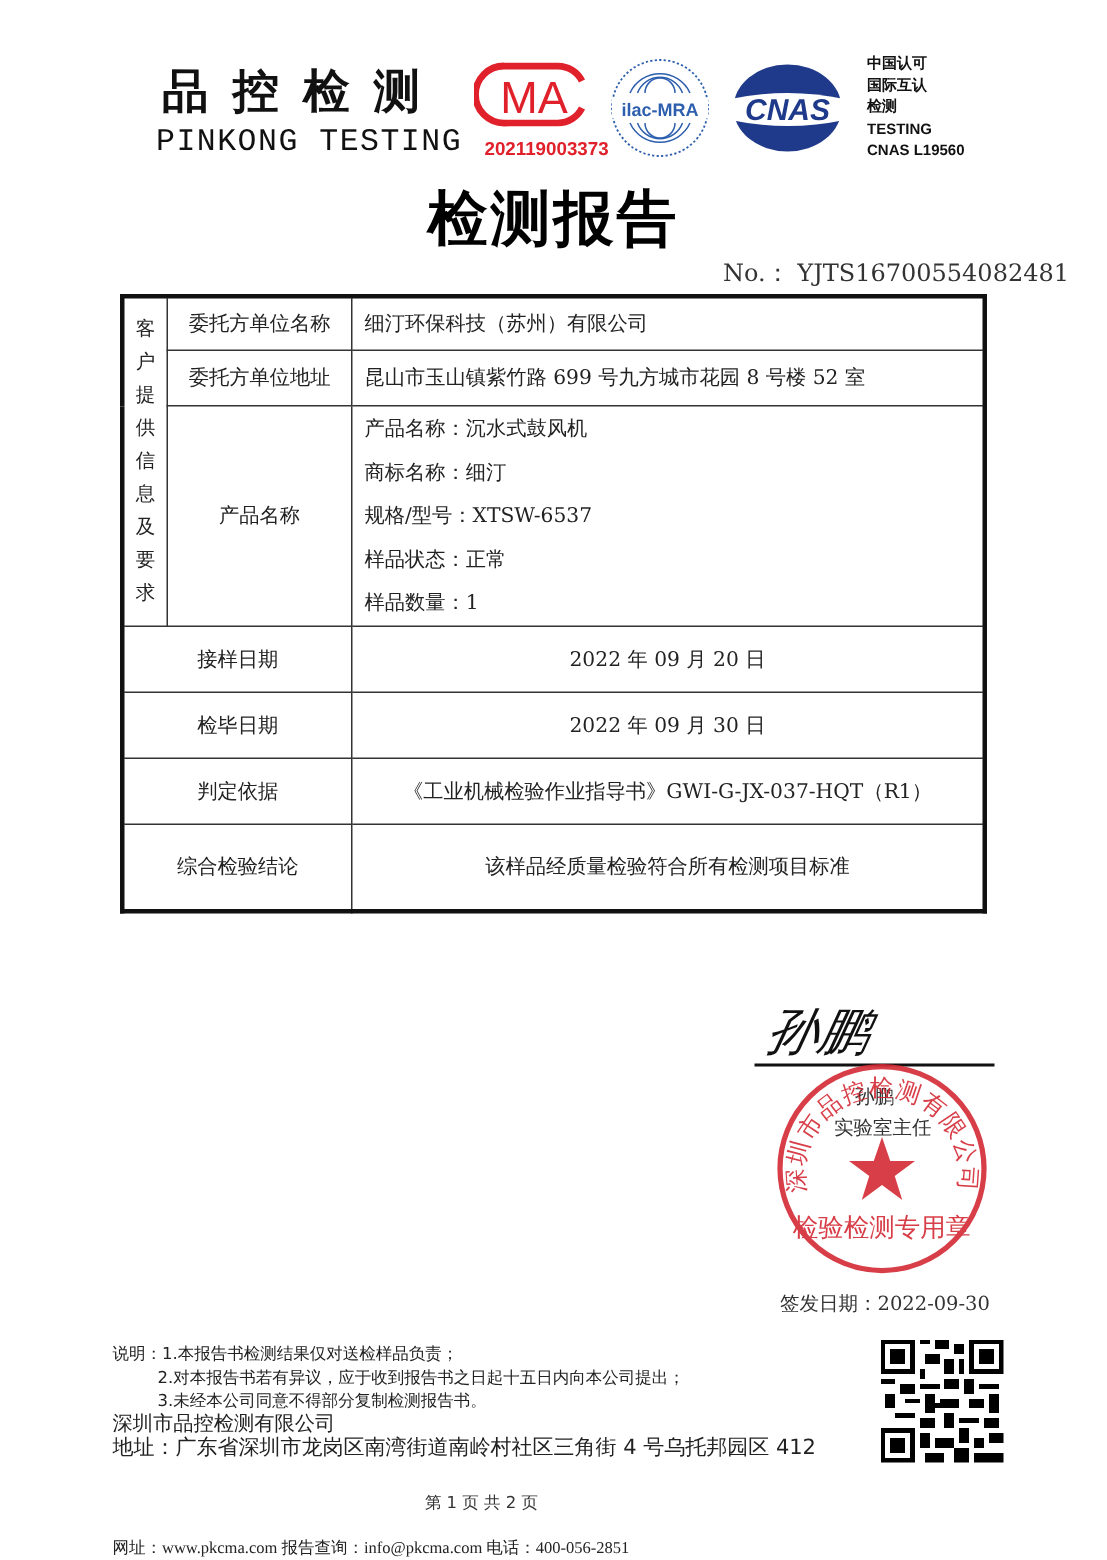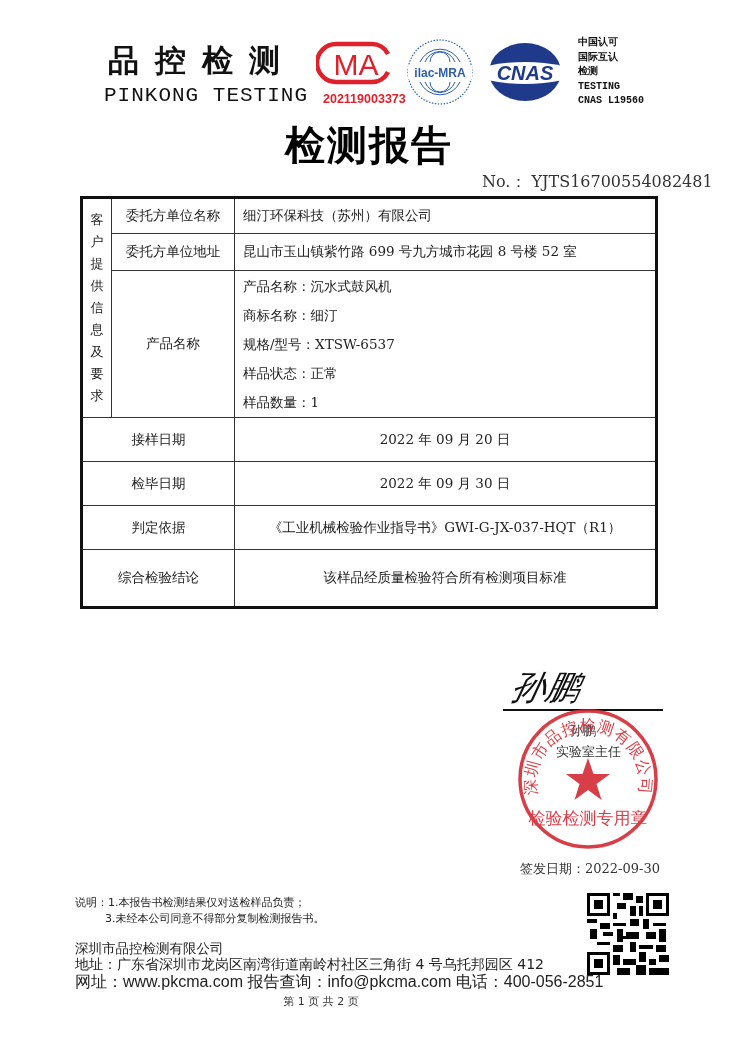--- a/index.html
+++ b/index.html
@@ -4,40 +4,40 @@
 <style>
   html, body { margin:0; padding:0; background:#fff; }
   body { width:738px; height:1040px; position:relative; overflow:hidden; font-family:"DejaVu Serif","Liberation Serif",serif; color:#222; }
   .abs { position:absolute; }
   .brand-cn { left:108px; top:40px; font-size:31px; letter-spacing:16px; font-family:"DejaVu Sans",sans-serif; font-weight:bold; color:#111; }
   .brand-en { left:104px; top:84px; font-size:21px; letter-spacing:1px; font-family:Liberation Mono, monospace; color:#111; }
   .cma-logo { left:316px; top:40px; width:76px; height:46px; }
   .cma-num { left:315px; top:92px; font-size:12.5px; font-weight:bold; color:#e0202a; font-family:"Liberation Sans",sans-serif;margin-left:8px; }
   .ilac-logo { left:406px; top:38px; width:68px; height:68px; }
   .cnas-logo { left:485px; top:40px; width:80px; height:64px; }
-  .cnas-text { left:578px; top:36px; font-size:10px; line-height:14.5px; font-weight:bold; font-family:Liberation Mono, monospace; color:#111; }
+  .cnas-text { left:578px; top:36px; font-size:10px; line-height:14.5px; font-weight:bold; font-family:Liberation Sans, sans-serif; color:#111; }
   .title { left:0; width:738px; top:118px; text-align:center; font-size:40px; font-weight:bold; font-family:"DejaVu Sans",sans-serif; letter-spacing:2px; color:#000; }
   .report-no { left:482px; top:172px; font-size:16px; color:#333; }
   table.main { position:absolute; left:80px; top:196px; width:578px; border-collapse:collapse; border:3px solid #111; font-size:13.5px; }
   table.main td { border:1.5px solid #333; padding:0; }
   .vlabel { width:28px; text-align:center; font-size:13px; line-height:22px; }
   .lcell { width:122px; text-align:center; }
   .rcell { padding-left:8px !important; }
   .ccell { text-align:center; }
   .info-line { height:29px; line-height:29px; }
   .sign-line { left:503px; top:709px; width:160px; height:2px; background:#111; }
   .signature { left:512px; top:665px; font-size:34px; font-family:"DejaVu Serif",serif; font-style:italic; color:#111; transform:skewX(-12deg); }
   .signer { left:570px; top:722px; font-size:13px; color:#333; }
   .signer-title { left:556px; top:743px; font-size:13px; color:#333; }
   .seal { left:517px; top:708px; width:142px; height:142px; }
   .issue-date { left:520px; top:860px; font-size:13px; color:#333; }
   .notes { left:75px; top:895px; font-size:11px; line-height:15.5px; color:#222; font-family:"DejaVu Sans",sans-serif; }
   .company { left:75px; top:938px; font-size:13.5px; color:#222; }
   .addr { left:75px; top:956px; font-size:14px; color:#222; font-family:"DejaVu Sans",sans-serif; }
-  .web { left:75px; top:972px; font-size:16px; color:#222; font-family:Liberation Sans, sans-serif; }
+  .web { left:75px; top:1024px; font-size:11px; color:#222; font-family:Liberation Serif, serif; }
   .qr { left:587px; top:893px; width:82px; height:82px; }
   .page-no { left:0; width:642px; top:994px; text-align:center; font-size:11px; color:#333; font-family:"DejaVu Sans",sans-serif; }
 </style>
 </head>
 <body>
 
 <div class="abs brand-cn">品控检测</div>
 <div class="abs brand-en">PINKONG TESTING</div>
 
 <svg class="abs cma-logo" viewBox="0 0 76 46">
@@ -140,20 +140,21 @@
     <textPath href="#sealArc" startOffset="50%" text-anchor="middle">深圳市品控检测有限公司</textPath>
   </text>
   <polygon points="71,50 76.5,66 93,66 79.5,76 84.5,92 71,82 57.5,92 62.5,76 49,66 65.5,66" fill="#d42a35"></polygon>
   <text x="71" y="116" text-anchor="middle" font-size="17" fill="#d42a35" font-family="DejaVu Sans, sans-serif">检验检测专用章</text>
 </svg>
 
 <div class="abs issue-date">签发日期：2022-09-30</div>
 
 <div class="abs notes">
   <div>说明：1.本报告书检测结果仅对送检样品负责；</div>
+  <div style="padding-left:30px">2.对本报告书若有异议，应于收到报告书之日起十五日内向本公司提出；</div>
   <div style="padding-left:30px">3.未经本公司同意不得部分复制检测报告书。</div>
 </div>
 <div class="abs company" style="top:940px">深圳市品控检测有限公司</div>
 <div class="abs addr">地址：广东省深圳市龙岗区南湾街道南岭村社区三角街 4 号乌托邦园区 412</div>
 <div class="abs web">网址：www.pkcma.com  报告查询：info@pkcma.com    电话：400-056-2851</div>
 
 <svg class="abs qr" viewBox="0 0 25 25" shape-rendering="crispEdges">
   <rect width="25" height="25" fill="#fff"></rect>
   <g fill="#000">
     <rect x="0" y="0" width="7" height="7"></rect>

